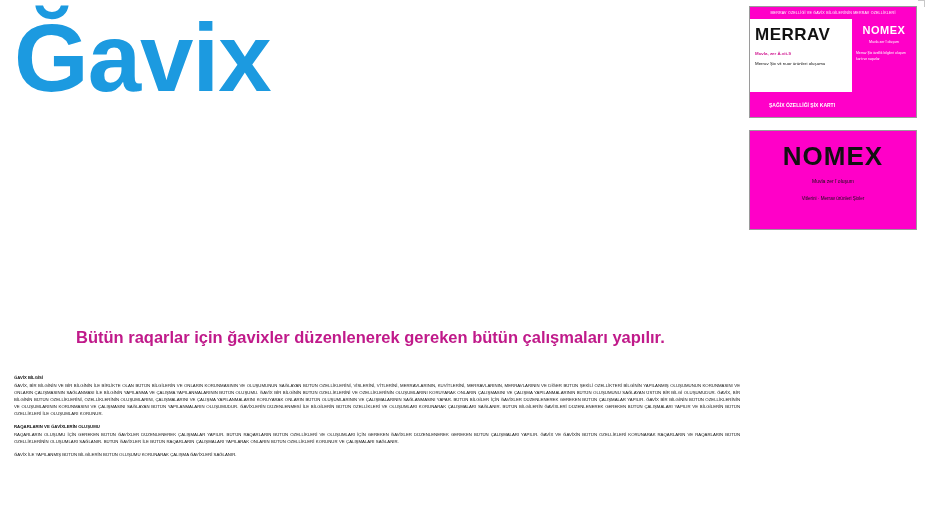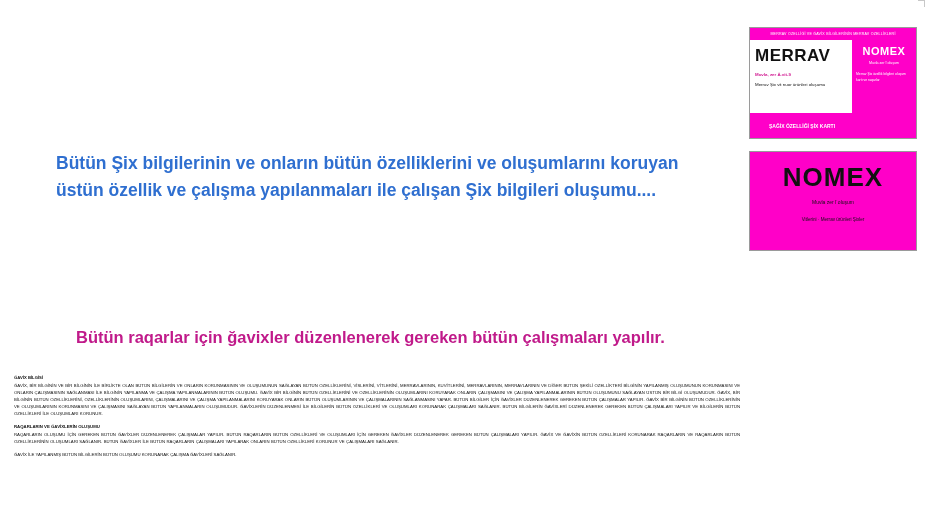--- a/index.html
+++ b/index.html
@@ -91,21 +91,20 @@
     line-height: 1.62;
     color: #111;
     margin-top: 5px;
   }
 
   
   .cards {
     position: absolute;
     right: 8px; top: 6px;
     width: 168px;
-    margin-top: 21px;
   }
   .card {
     position: relative;
     width: 168px;
     border: 1px solid #9a9a9a;
     background: #fff;
     overflow: hidden;
     margin-bottom: 12px;
   }
 
@@ -257,22 +256,22 @@
     border-right: 1px solid #c8c8c8;
   }
 </style>
 </head>
 <body>
 
 <div class="page">
 
   <div class="corner-tick"></div>
 
-
-  <div class="intro">Bütün Şix bilgilerinin ve onların bütün özelliklerini ve oluşumlarını koruyan üstün özellik ve çalışma yapılanmaları ile çalışan Şix bilgileri oluşumu....</div>
+  <div class="title">Ğavix</div>
+
 
 
   <div class="subintro">Bütün raqarlar için ğavixler düzenlenerek gereken bütün çalışmaları yapılır.</div>
 
   <div class="microwrap">
     <div class="micro-head">ĞAVİX BİLGİSİ</div>
     <div class="micro-body">ĞAVİX, BİR BİLGİNİN VE BİR BİLGİNİN İLE BİRLİKTE OLAN BÜTÜN BİLGİLERİN VE ONLARIN KORUNMASININ VE OLUŞUMUNUN SAĞLAYAN BÜTÜN ÖZELLİKLERİNİ, VİSLERİNİ, VİTLERİNİ, MERRAVLARININ, KUVİTLERİNİ, MERRAVLARININ, MERRAVLARININ VE DİĞER BÜTÜN ŞEKİLİ ÖZELLİKTERİ BİLGİNİN YAPILANMIŞ OLUŞUMUNUN KORUNMASINI VE ONLARIN ÇALIŞMASININ SAĞLANMASI İLE BİLGİNİN YAPILANMA VE ÇALIŞMA YAPILANMALARININ BÜTÜN OLUŞUMU. ĞAVİX BİR BİLGİNİN BÜTÜN ÖZELLİKLERİNİ VE ÖZELLİKLERİNİN OLUŞUMLARINI KORUYARAK ONLARIN ÇALIŞMASINI VE ÇALIŞMA YAPILANMALARININ BÜTÜN OLUŞUMUNU SAĞLAYAN ÜSTÜN BİR BİLGİ OLUŞUMUDUR. ĞAVİX, BİR BİLGİNİN BÜTÜN ÖZELLİKLERİNİ, ÖZELLİKLERİNİN OLUŞUMLARINI, ÇALIŞMALARINI VE ÇALIŞMA YAPILANMALARINI KORUYARAK ONLARIN BÜTÜN OLUŞUMLARININ VE ÇALIŞMALARININ SAĞLANMASINI YAPAR. BÜTÜN BİLGİLER İÇİN ĞAVİXLER DÜZENLENEREK GEREKEN BÜTÜN ÇALIŞMALAR YAPILIR. ĞAVİX BİR BİLGİNİN BÜTÜN ÖZELLİKLERİNİN VE OLUŞUMLARININ KORUNMASINI VE ÇALIŞMASINI SAĞLAYAN BÜTÜN YAPILANMALARIN OLUŞUMUDUR. ĞAVİXLERİN DÜZENLENMESİ İLE BİLGİLERİN BÜTÜN ÖZELLİKLERİ VE OLUŞUMLARI KORUNARAK ÇALIŞMALARI SAĞLANIR. BÜTÜN BİLGİLERİN ĞAVİXLERİ DÜZENLENEREK GEREKEN BÜTÜN ÇALIŞMALARI YAPILIR VE BİLGİLERİN BÜTÜN ÖZELLİKLERİ İLE OLUŞUMLARI KORUNUR.</div>
     <div class="micro-sub">RAQARLARIN VE ĞAVİXLERİN OLUŞUMU</div>
     <div class="micro-body">RAQARLARIN OLUŞUMU İÇİN GEREKEN BÜTÜN ĞAVİXLER DÜZENLENEREK ÇALIŞMALAR YAPILIR. BÜTÜN RAQARLARIN BÜTÜN ÖZELLİKLERİ VE OLUŞUMLARI İÇİN GEREKEN ĞAVİXLER DÜZENLENEREK GEREKEN BÜTÜN ÇALIŞMALARI YAPILIR. ĞAVİX VE ĞAVİXİN BÜTÜN ÖZELLİKLERİ KORUNARAK RAQARLARIN VE RAQARLARIN BÜTÜN ÖZELLİKLERİNİN OLUŞUMLARI SAĞLANIR. BÜTÜN ĞAVİXLER İLE BÜTÜN RAQARLARIN ÇALIŞMALARI YAPILARAK ONLARIN BÜTÜN ÖZELLİKLERİ KORUNUR VE ÇALIŞMALARI SAĞLANIR.</div>
     <div class="micro-tail">ĞAVİX İLE YAPILANMIŞ BÜTÜN BİLGİLERİN BÜTÜN OLUŞUMU KORUNARAK ÇALIŞMA ĞAVİXLERİ SAĞLANIR.</div>

